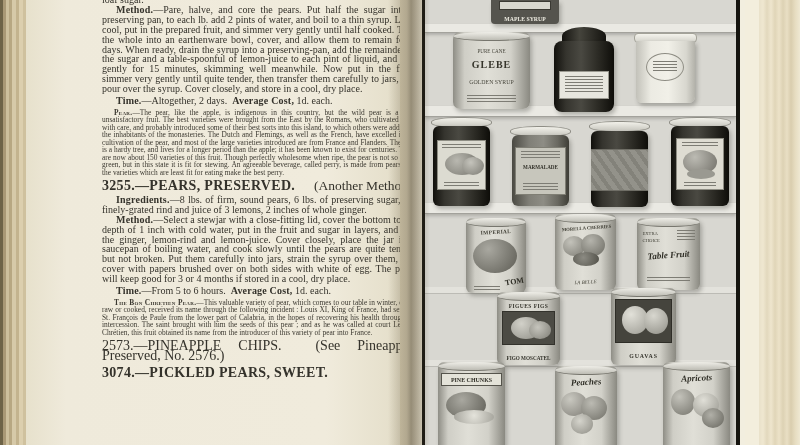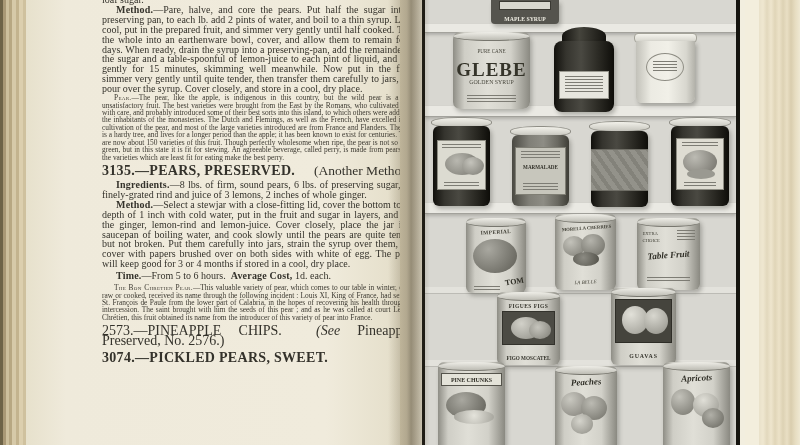--- a/index.html
+++ b/index.html
@@ -21,26 +21,26 @@
     background: linear-gradient(90deg,rgba(105,92,64,0) 0,rgba(105,92,64,.38) 45%,rgba(75,64,42,.5) 55%,rgba(105,92,64,0) 100%); z-index:5; }
 
   
   .text-col { position:absolute; left:76px; top:0; width:314px; height:445px; overflow:hidden;
     color:#34322b; font-size:10px; line-height:9.9px; text-align:justify; }
   .frag-top { margin-top:-5px; white-space:nowrap; }
   .para { text-indent:14px; }
   .para b, .timeline b { font-weight:bold; letter-spacing:.2px; }
   .timeline { text-indent:14px; margin:2px 0 3px 0; }
   .smallprint { font-size:7.4px; line-height:7.45px; text-align:justify; text-indent:12px; margin-bottom:4px; color:#3b3830; }
-  .lead-sc { font-variant:small-caps; font-weight:normal; letter-spacing:.3px; }
+  .lead-sc { font-variant:small-caps; font-weight:bold; letter-spacing:.3px; }
   .h-row { display:flex; justify-content:space-between; align-items:baseline; margin:5px 0 4px 0; }
   .h-num { font-size:14px; font-weight:bold; letter-spacing:.3px; }
   .h-note { font-size:13.5px; }
   .h-block { margin:5px 0 3px 0; font-size:14px; }
-  .h-block .it { font-style:italic; font-weight:normal; }
+  .h-block .it { font-weight:normal; }
   .h-block .rm { font-weight:normal; }
   .h-plain { margin-top:7px; font-size:14px; font-weight:bold; letter-spacing:.3px; }
 
   
   .plate { position:absolute; left:422px; top:0; width:318px; height:445px;
     background:#d8d7d1; border-left:3px solid #15140f; border-right:4px solid #15140f; overflow:hidden; z-index:2; }
   .shelf { position:absolute; left:0; width:100%; background:#eae9e3; border-bottom:1px solid #a3a29c; box-shadow:0 2px 3px rgba(60,60,55,.25); }
   .shelf-faint { position:absolute; left:0; width:100%; background:#e3e2dc; border-bottom:1px solid #bcbbb5; }
 
   .item { position:absolute; overflow:visible; }
@@ -64,25 +64,26 @@
 
 <div class="left-edge"></div>
 
 <div class="page-left">
   <div class="text-col">
 
     <div class="frag-top">loaf sugar.</div>
 
     <p class="para"><b>Method.</b><span>—Pare, halve, and core the pears.  Put half the sugar into a preserving pan, to each lb. add 2 pints of water, and boil to a thin syrup.  Let it cool, put in the prepared fruit, and simmer very gently until half cooked.  Turn the whole into an earthenware bowl, cover, and allow them to remain for 2 days.  When ready, drain the syrup into a preserving-pan, add the remainder of the sugar and a table-spoonful of lemon-juice to each pint of liquid, and boil gently for 15 minutes, skimming well meanwhile.  Now put in the fruit, simmer very gently until quite tender, then transfer them carefully to jars, and pour over the syrup.  Cover closely, and store in a cool, dry place.</span></p>
 
+    <p class="timeline"><b>Time.</b><span>—Altogether, 2 days.</span>&nbsp;&nbsp;<b>Average Cost,</b>&nbsp;<span>1d. each.</span></p>
 
     <p class="smallprint"><span class="lead-sc">Pear.</span><span>—The pear, like the apple, is indigenous in this country, but the wild pear is a very unsatisfactory fruit.  The best varieties were brought from the East by the Romans, who cultivated them with care, and probably introduced some of their best sorts into this island, to which others were added by the inhabitants of the monasteries.  The Dutch and Flemings, as well as the French, have excelled in the cultivation of the pear, and most of the large varieties introduced are from France and Flanders.  The pear is a hardy tree, and lives for a longer period than the apple; it has been known to exist for centuries.  There are now about 150 varieties of this fruit.  Though perfectly wholesome when ripe, the pear is not so when green, but in this state it is fit for stewing.  An agreeable beverage, called perry, is made from pears, and the varieties which are least fit for eating make the best perry.</span></p>
 
     <div class="h-row">
-      <span class="h-num">3135.—PEARS, PRESERVED.</span>
+      <span class="h-num">3255.—PEARS, PRESERVED.</span>
       <span class="h-note">(Another Method.)</span>
     </div>
 
     <p class="para"><b>Ingredients.</b><span>—8 lbs. of firm, sound pears, 6 lbs. of preserving sugar, the finely-grated rind and juice of 3 lemons, 2 inches of whole ginger.</span></p>
 
     <p class="para"><b>Method.</b><span>—Select a stewjar with a close-fitting lid, cover the bottom to the depth of 1 inch with cold water, put in the fruit and sugar in layers, and add the ginger, lemon-rind and lemon-juice.  Cover closely, place the jar in a saucepan of boiling water, and cook slowly until the pears are quite tender, but not broken.  Put them carefully into jars, strain the syrup over them, and cover with papers brushed over on both sides with white of egg.  The pears will keep good for 3 or 4 months if stored in a cool, dry place.</span></p>
 
     <p class="timeline"><b>Time.</b><span>—From 5 to 6 hours.</span>&nbsp;&nbsp;<b>Average Cost,</b>&nbsp;<span>1d. each.</span></p>
 
     <p class="smallprint"><span class="lead-sc">The Bon Chretien Pear.</span><span>—This valuable variety of pear, which comes to our table in winter, either raw or cooked, received its name through the following incident : Louis XI, King of France, had sent for St. François de Paule from the lower part of Calabria, in the hopes of recovering his health through his intercession.  The saint brought with him the seeds of this pear ; and as he was called at court Le Bon Chrétien, this fruit obtained its name from the introducer of this variety of pear into France.</span></p>
@@ -111,21 +112,21 @@
       <div style="position:absolute;top:1px;left:8px;right:8px;height:9px;background:#d8d7cf;border:1px solid #3a3933;"></div>
       <div class="lt" style="position:absolute;bottom:1px;left:0;right:0;color:#eceae0;font-size:7px;font-weight:bold;transform:scale(.82);">MAPLE SYRUP</div>
     </div>
   </div>
 
 
   <div class="item" style="left:28px;top:32px;width:77px;height:77px;">
     <div class="body can-light" style="border-radius:7px;">
       <div class="can-lid"></div>
       <div class="lt" style="position:absolute;top:16px;left:0;right:0;font-size:6px;color:#4a493f;transform:scale(.85);">PURE CANE</div>
-      <div class="lt" style="position:absolute;top:27px;left:0;right:0;font-size:19px;font-weight:bold;color:#35342a;letter-spacing:1px;">GLEBE</div>
+      <div class="lt" style="position:absolute;top:27px;left:0;right:0;font-size:10px;font-weight:bold;color:#35342a;letter-spacing:1px;">GLEBE</div>
       <div class="lt" style="position:absolute;top:46px;left:0;right:0;font-size:6.5px;color:#4a493f;transform:scale(.9);">GOLDEN SYRUP</div>
       <div class="stripes" style="position:absolute;bottom:6px;left:14px;right:14px;height:8px;"></div>
     </div>
   </div>
 
   <div class="item" style="left:129px;top:27px;width:60px;height:85px;">
     <div style="position:absolute;top:0;left:8px;right:8px;height:18px;border-radius:50% 50% 0 0;background:linear-gradient(90deg,#14130f,#45443c 40%,#14130f);"></div>
     <div class="body dark-glass" style="top:14px;border-radius:8px;">
       <div style="position:absolute;top:30px;left:5px;right:5px;height:28px;background:#e7e6de;border:1px solid #9a9990;">
         <div class="stripes" style="position:absolute;inset:4px 5px;"></div>

